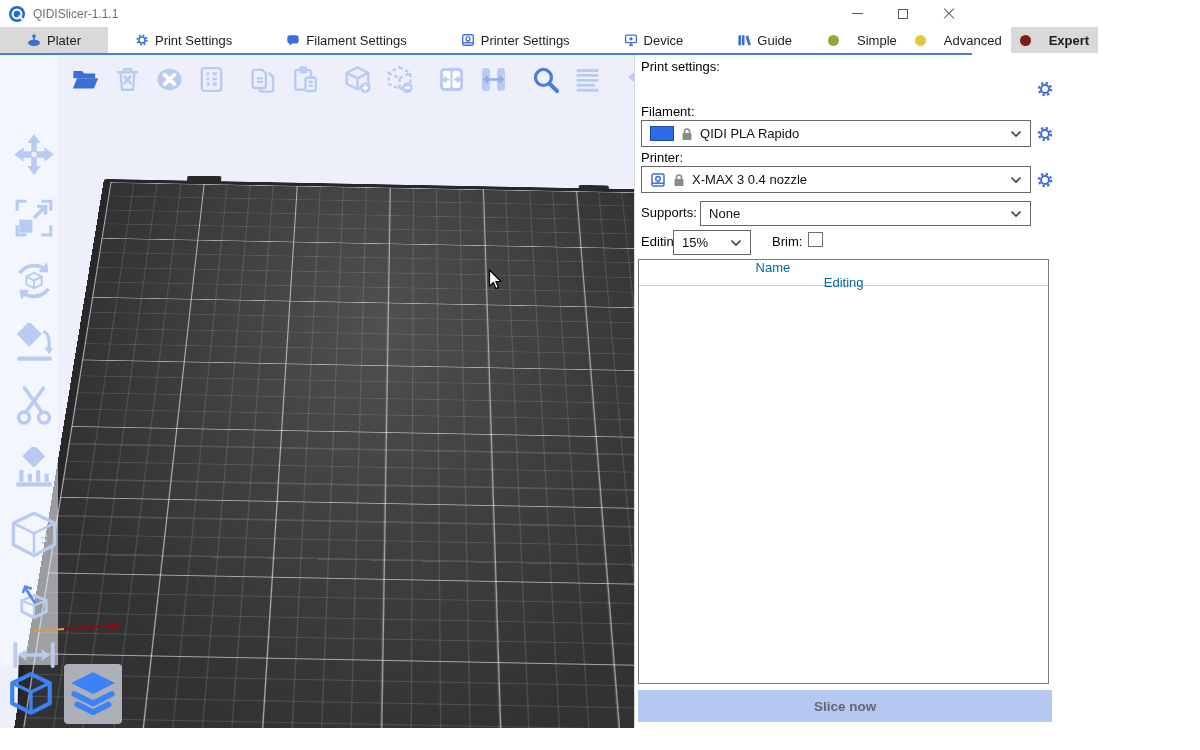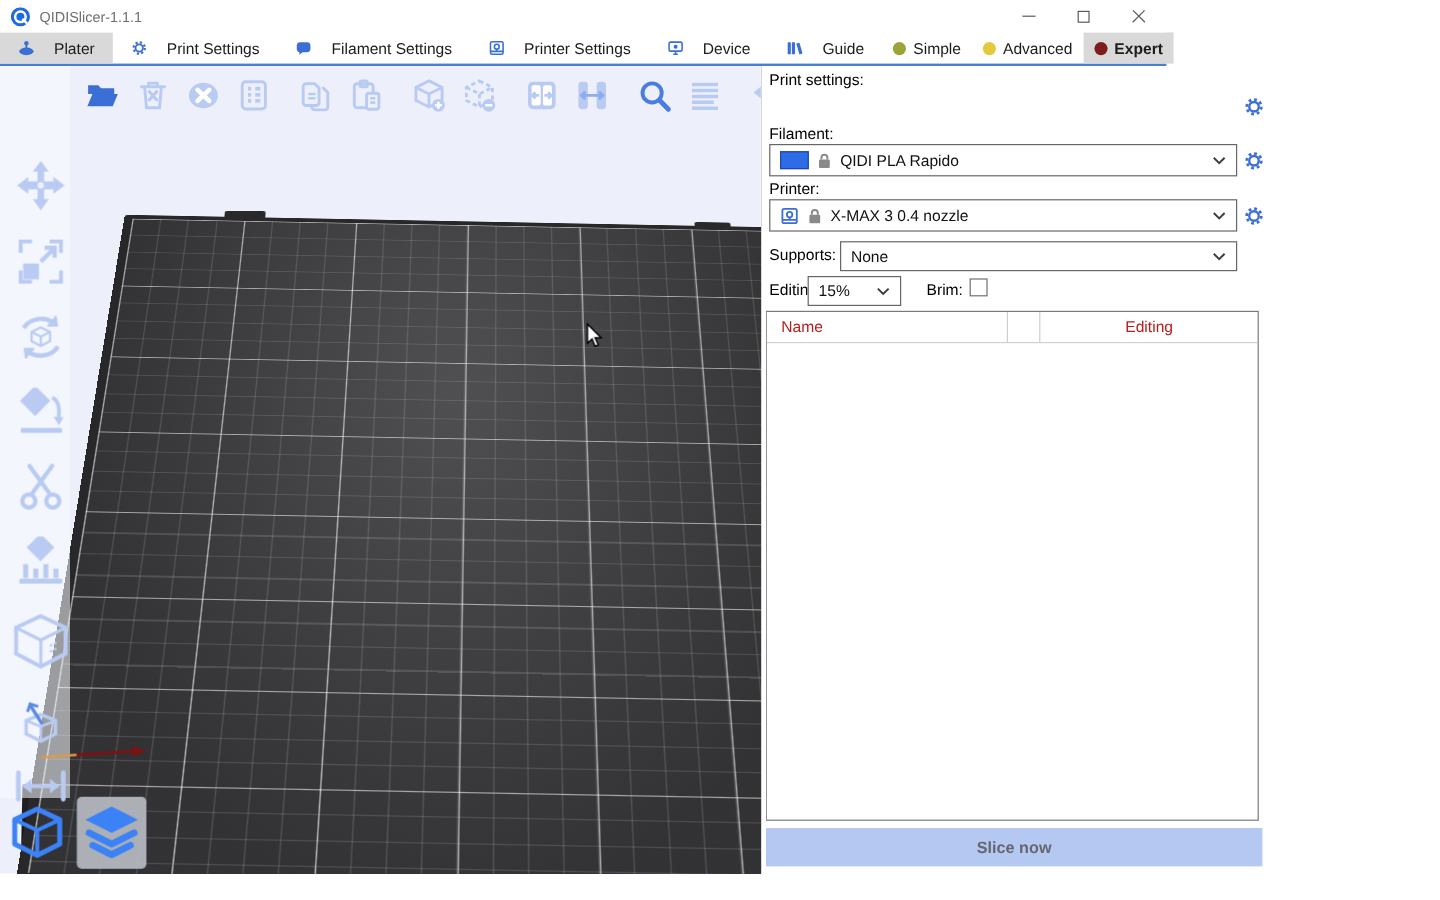--- a/index.html
+++ b/index.html
@@ -18,25 +18,25 @@
   .glyph-close { position:relative; width:12px; height:12px; }
   .glyph-close:before,.glyph-close:after { content:""; position:absolute; left:-1px; top:5px; width:14px; height:1.4px; background:#5a5a5a; }
   .glyph-close:before { transform:rotate(45deg);} .glyph-close:after { transform:rotate(-45deg);}
 
   
   .menubar { height:22px; display:flex; align-items:center; background:#fff; padding-left:6px; }
   .menu-item { padding:0 11px; font-size:13px; color:#1c1c1c; line-height:22px; }
 
   
   .tabbar { height:28px; display:flex; align-items:stretch; background:#fff; border-bottom:2px solid #4a7ed2; }
-  .tab { display:flex; align-items:center; gap:16px; padding:0 15px; font-size:13px; color:#1c1c1c; white-space:nowrap; }
+  .tab { display:flex; align-items:center; gap:6px; padding:0 27px; font-size:13px; color:#1c1c1c; white-space:nowrap; }
   .tab.selected { background:#d9d9d9; }
   .tab svg { display:block; }
   .modes { margin-left:auto; display:flex; align-items:stretch; padding-right:2px; }
-  .mode { display:flex; align-items:center; gap:6px; padding:0 9px; font-size:13px; color:#1c1c1c; }
+  .mode { display:flex; align-items:center; gap:18px; padding:0 9px; font-size:13px; color:#1c1c1c; }
   .mode .dot { width:11px; height:11px; border-radius:50%; }
   .mode.selected { background:#d9d9d9; font-weight:bold; }
 
   
   .main { display:flex; height:673px; }
   .viewport { position:relative; width:783px; height:673px; background:#edf0fa; overflow:hidden; }
   .right-panel { position:relative; width:417px; height:673px; background:#fff; border-left:1px solid #d7d7d7; }
 
   
   .bed-skirt { position:absolute; left:18px; top:606px; width:732px; height:62px; background:linear-gradient(#232326,#1b1b1e 70%,#161618); transform:rotate(1.2deg); border-radius:2px 2px 10px 6px; }
@@ -79,21 +79,21 @@
   .cursor { position:absolute; left:488px; top:214px; }
 
   
   .rp-label { position:absolute; left:6px; font-size:13px; color:#000; }
   .combo { position:absolute; background:#fff; border:1px solid #666; display:flex; align-items:center; padding:0 8px; gap:7px; font-size:13px; color:#111; }
   .combo .chev { margin-left:auto; }
   .gear-btn { position:absolute; width:18px; height:18px; }
   .swatch { width:24px; height:15px; border:1px solid #1d47a8; }
   .rp-check { position:absolute; width:15px; height:15px; background:#fff; border:1px solid #707070; }
   .object-list { position:absolute; left:3px; top:204px; width:411px; height:425px; border:1px solid #7a7a7a; background:#fff; }
-  .ol-header { display:flex; height:26px; border-bottom:1px solid #cfcfcf; align-items:center; font-size:13px; color:#b91c1c; }
+  .ol-header { display:flex; height:26px; border-bottom:1px solid #cfcfcf; align-items:center; font-size:13px; color:#0369a1;flex-direction:column; }
   .ol-col-name { width:200px; padding-left:12px; }
   .ol-col-mini { width:28px; height:100%; border-left:1px solid #cfcfcf; border-right:1px solid #cfcfcf; }
   .ol-col-edit { flex:1; text-align:center; }
   .slice-btn { position:absolute; left:3px; top:635px; width:414px; height:32px; background:#b5c8f2; display:flex; align-items:center; justify-content:center; font-size:13.5px; font-weight:bold; color:#63676e; }
 </style>
 </head>
 <body>
 
 <div id="app">
 

